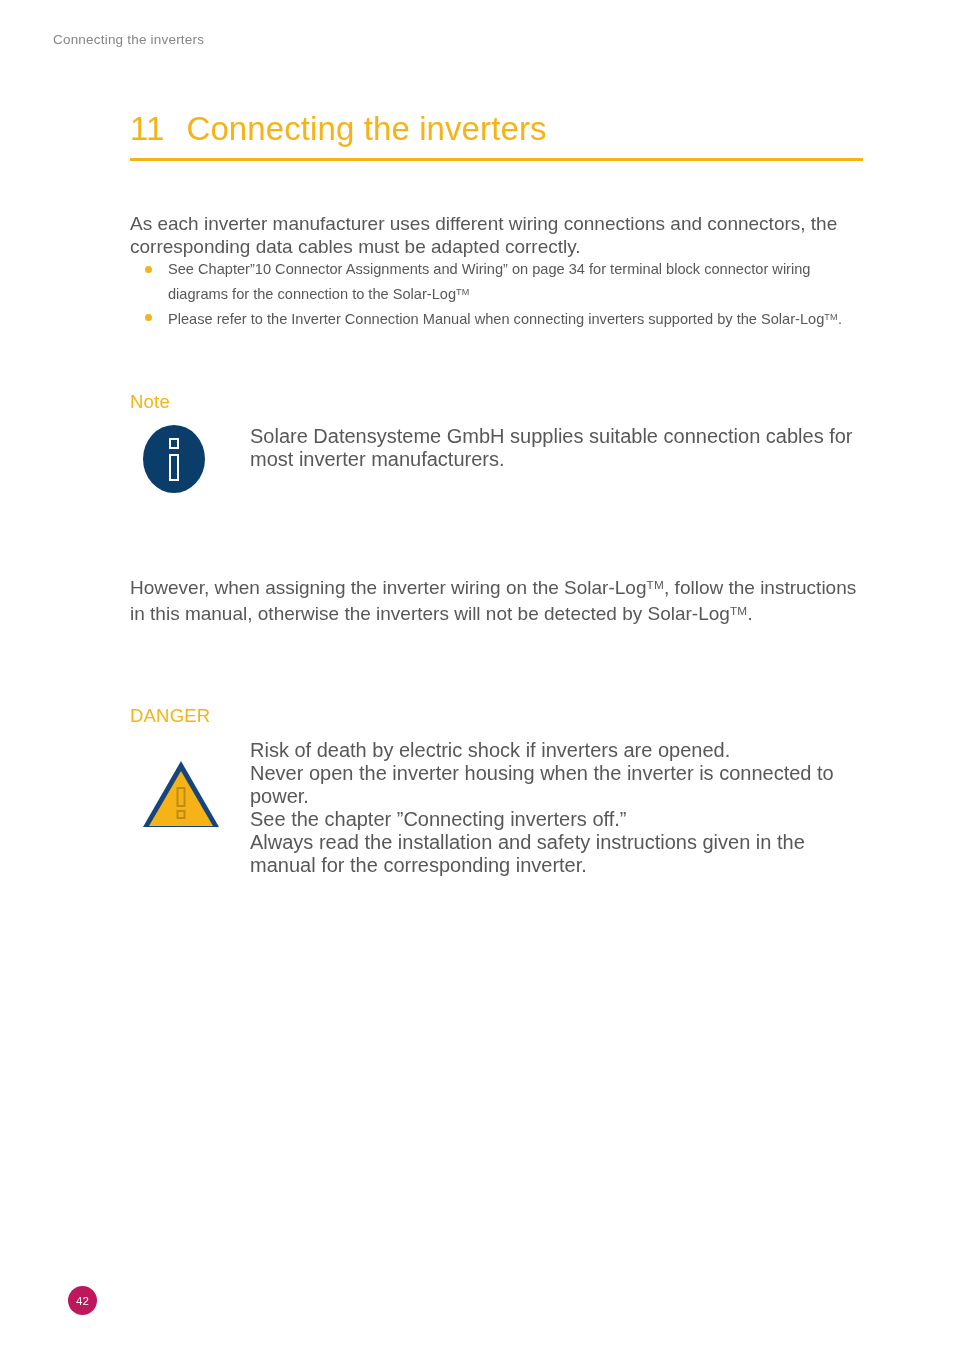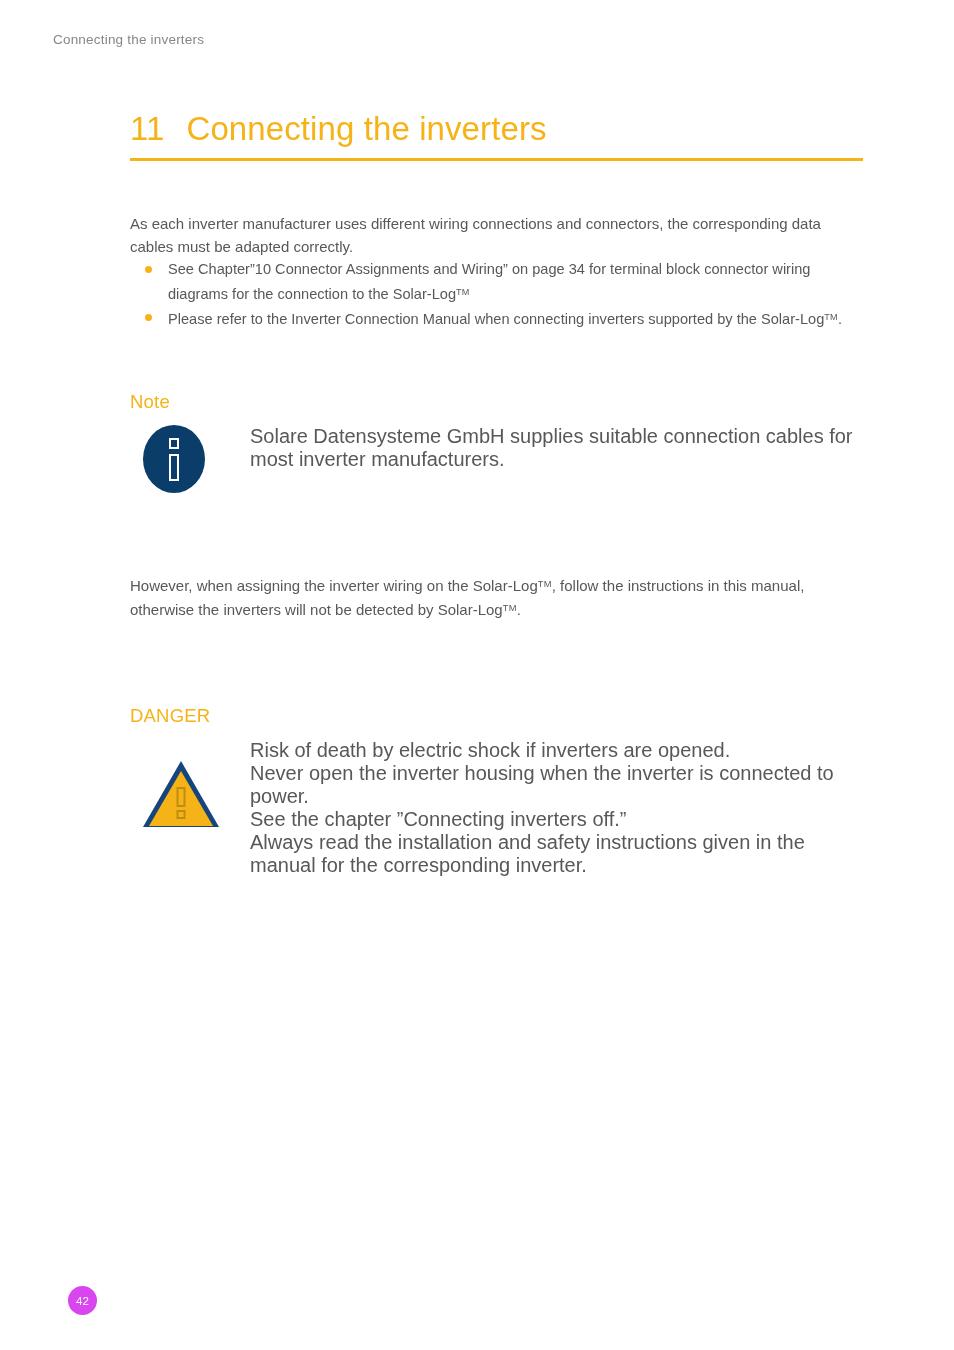--- a/index.html
+++ b/index.html
@@ -64,21 +64,21 @@
   .content {
     position: absolute;
     left: 130px;
     width: 733px;
   }
 
   .intro { top: 212px; }
 
   p.body-text {
     margin: 0;
-    font-size: 15px;
+    font-size: 19px;
     line-height: 23px;
     color: #58585a;
   }
 
   ul.bullets {
     list-style: none;
     margin: 0;
     padding: 0;
   }
   ul.bullets li {
@@ -207,21 +207,21 @@
   }
 
   
   .page-number {
     position: absolute;
     left: 68px;
     top: 1286px;
     width: 29px;
     height: 29px;
     border-radius: 50%;
-    background: #d946ef;
+    background: #be185d;
     color: #ffffff;
     font-size: 11.5px;
     display: flex;
     align-items: center;
     justify-content: center;
   }
 
   sup.tm {
     font-size: 0.62em;
     vertical-align: 0.42em;

